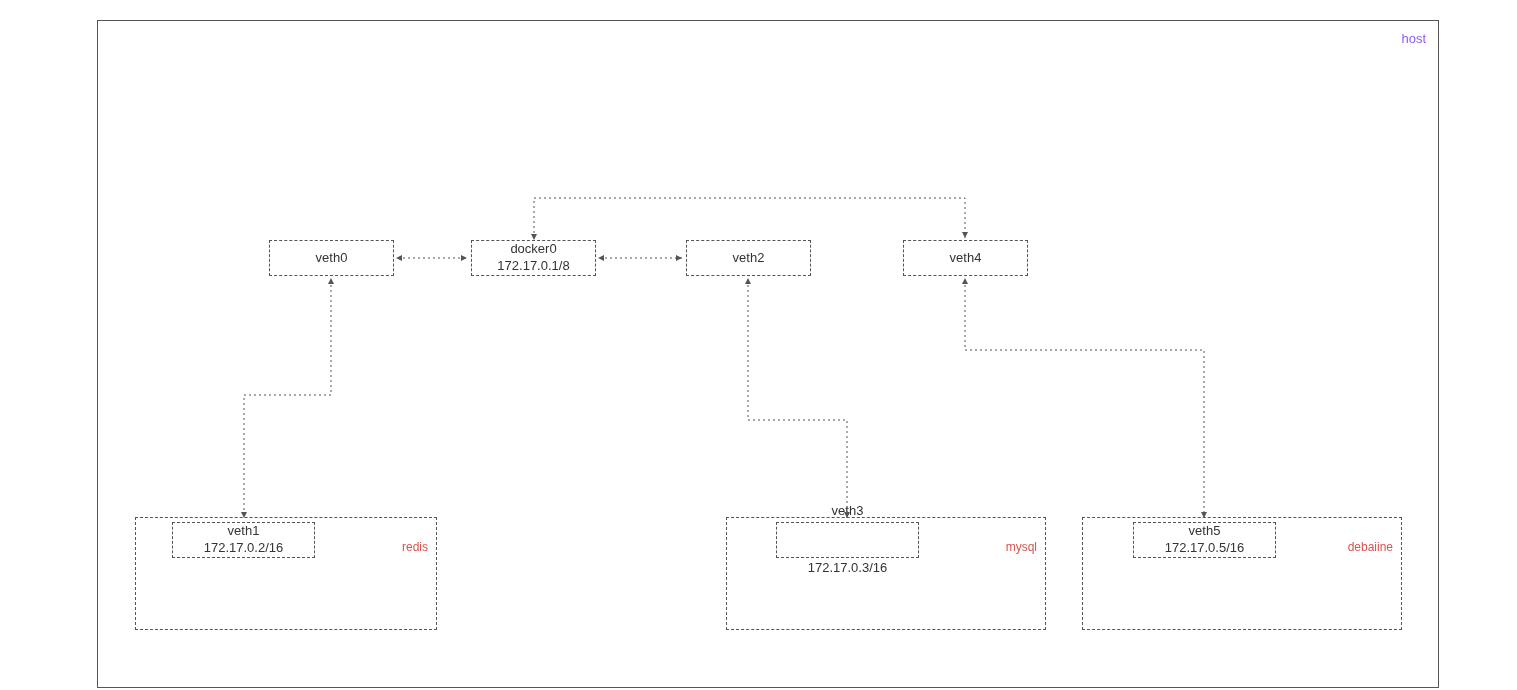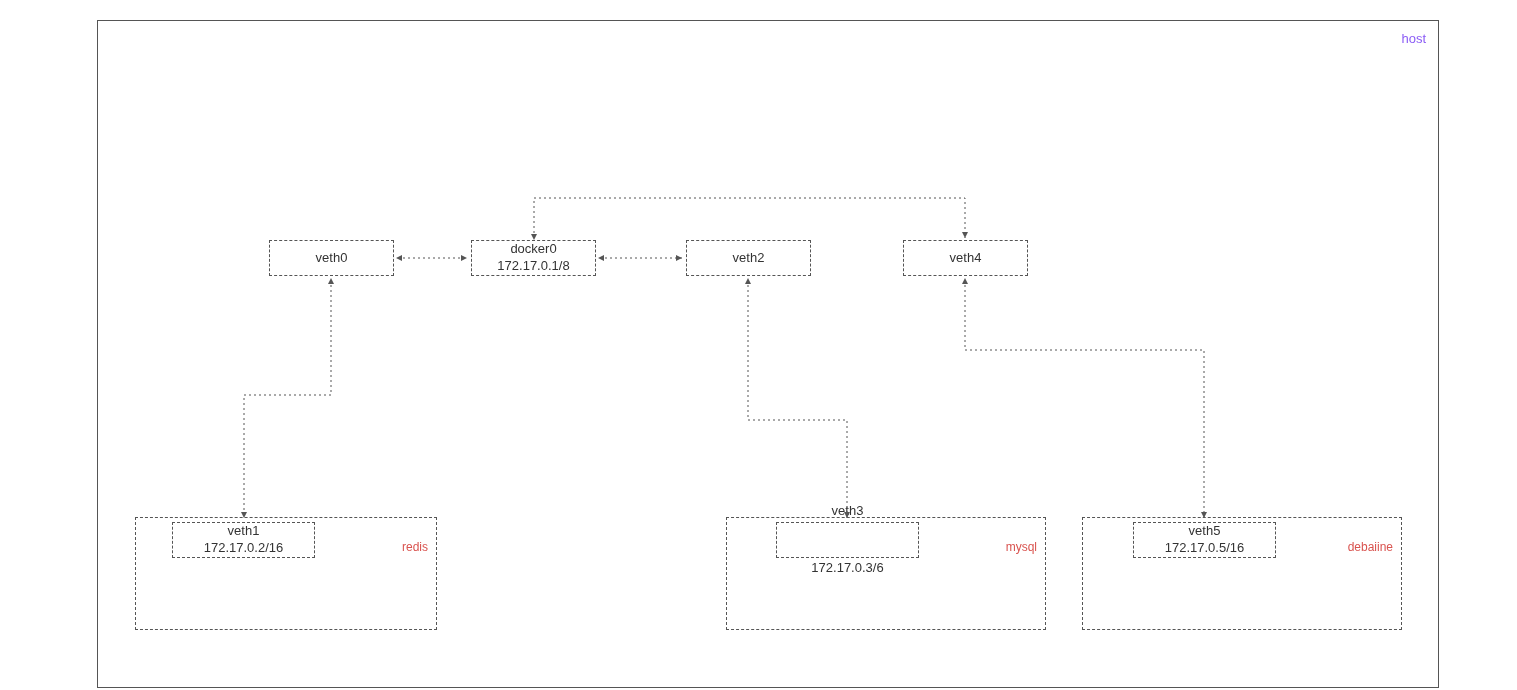--- a/index.html
+++ b/index.html
@@ -90,21 +90,21 @@
 <div class="dashed-box" style="left:172px; top:522px; width:143px; height:36px;">
   <div class="veth-label">veth1</div>
   <div class="veth-label">172.17.0.2/16</div>
 </div>
 
 <div class="container-box" style="left:726px; top:517px; width:320px; height:113px;">
   <span class="container-label">mysql</span>
 </div>
 <div class="dashed-box" style="left:776px; top:522px; width:143px; height:36px;gap:40px;">
   <div class="veth-label">veth3</div>
-  <div class="veth-label">172.17.0.3/6</div>
+  <div class="veth-label">172.17.0.3/16</div>
 </div>
 
 <div class="container-box" style="left:1082px; top:517px; width:320px; height:113px;">
   <span class="container-label">debaiine</span>
 </div>
 <div class="dashed-box" style="left:1133px; top:522px; width:143px; height:36px;">
   <div class="veth-label">veth5</div>
   <div class="veth-label">172.17.0.5/16</div>
 </div>
 

